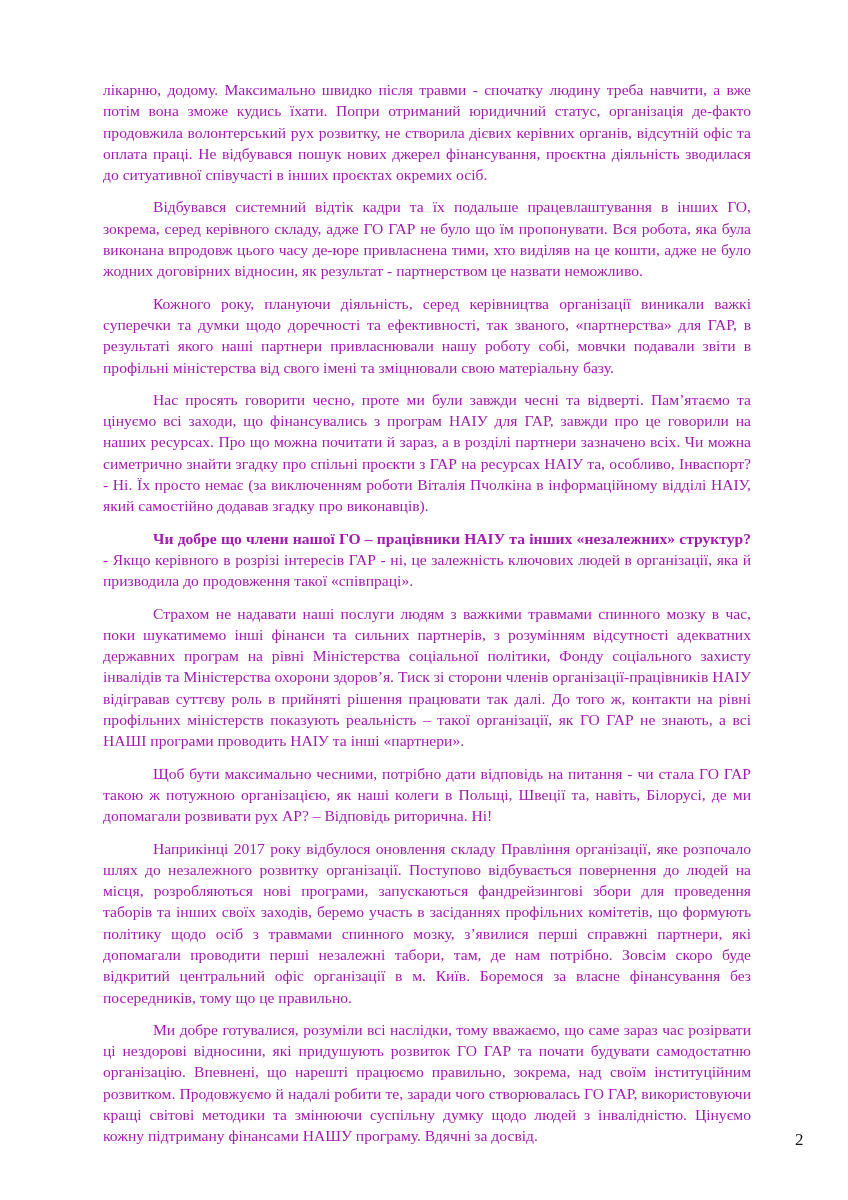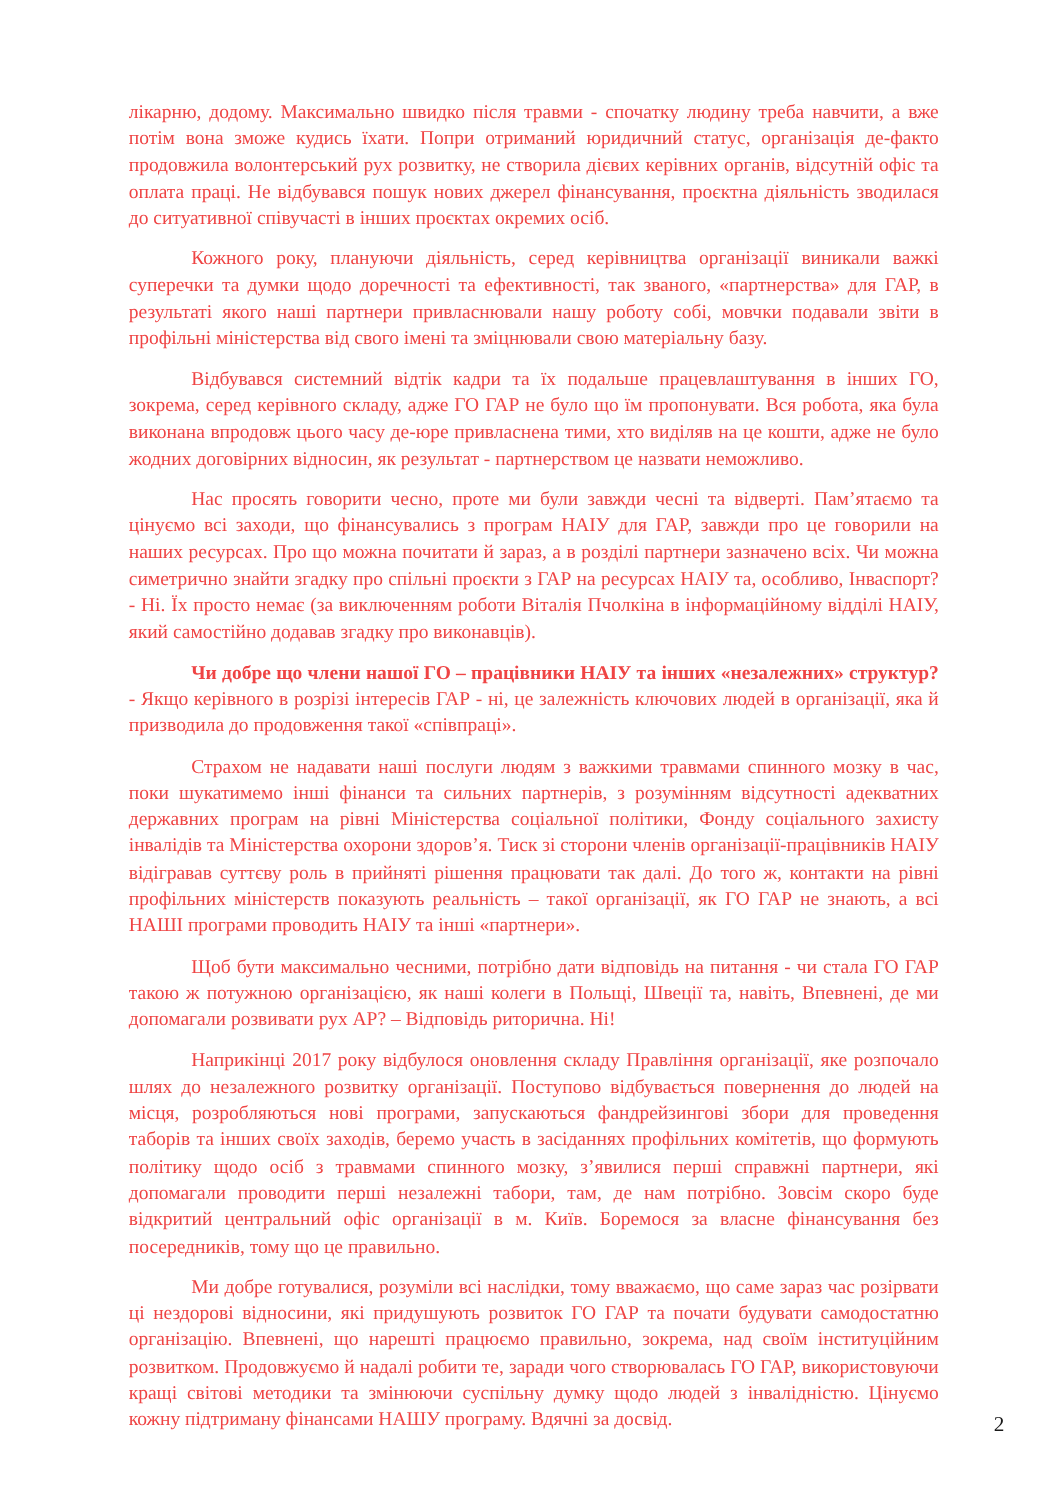--- a/index.html
+++ b/index.html
@@ -1,38 +1,38 @@
 <!DOCTYPE html>
 <html><head>
 <meta charset="utf-8">
 <style>
   html, body { margin: 0; padding: 0; background: #ffffff; }
   body { width: 848px; height: 1200px; position: relative; overflow: hidden; }
   .page {
     position: absolute; left: 103px; top: 79px; width: 648px;
     font-family: "Liberation Serif", "DejaVu Serif", serif;
-    font-size: 15.6px; line-height: 21.3px; color: #ef4444;
+    font-size: 15.6px; line-height: 21.3px; color: #a21caf;
   }
   .para { margin: 0 0 11px 0; text-align: justify; text-indent: 50px; }
   .para.first { text-indent: 0; }
   .para b { font-weight: bold; margin-top: 34px; }
   .heading { margin: 0 0 11px 0; text-indent: 50px; font-weight: bold; }
   .page-number {
     position: absolute; left: 795px; top: 1130px;
     font-family: "Liberation Serif", serif; font-size: 17px; color: #1a1a1a;
   }
 </style>
 </head>
 <body>
 
 <div class="page">
   <p class="para first">лікарню, додому. Максимально швидко після травми -  спочатку людину треба навчити, а вже потім вона зможе кудись їхати. Попри отриманий юридичний статус, організація де-факто продовжила волонтерський рух розвитку, не створила дієвих керівних органів, відсутній офіс та оплата праці. Не відбувався пошук нових джерел фінансування, проєктна діяльність зводилася до ситуативної співучасті в інших проєктах окремих осіб.</p>
+  <p class="para">Відбувався системний відтік кадри та їх подальше працевлаштування в інших ГО, зокрема, серед керівного складу, адже ГО ГАР не було що їм пропонувати. Вся робота, яка була виконана впродовж цього часу де-юре привласнена тими, хто виділяв на це кошти, адже не було жодних договірних відносин, як результат - партнерством це назвати неможливо.</p>
   <p class="para">Кожного року, плануючи діяльність, серед керівництва організації виникали важкі суперечки та думки щодо доречності та ефективності, так званого, «партнерства» для ГАР, в результаті якого наші партнери привласнювали нашу роботу собі, мовчки подавали звіти в профільні міністерства від свого імені та зміцнювали свою матеріальну базу.</p>
-  <p class="para">Відбувався системний відтік кадри та їх подальше працевлаштування в інших ГО, зокрема, серед керівного складу, адже ГО ГАР не було що їм пропонувати. Вся робота, яка була виконана впродовж цього часу де-юре привласнена тими, хто виділяв на це кошти, адже не було жодних договірних відносин, як результат - партнерством це назвати неможливо.</p>
   <p class="para">Нас просять говорити чесно, проте ми були завжди чесні та відверті. Пам’ятаємо та цінуємо всі заходи, що фінансувались з програм НАІУ для ГАР, завжди про це говорили на наших ресурсах. Про що можна почитати й зараз, а в розділі партнери зазначено всіх. Чи можна симетрично знайти згадку про спільні проєкти з ГАР на ресурсах НАІУ та, особливо, Інваспорт? - Ні. Їх просто немає (за виключенням роботи Віталія Пчолкіна в інформаційному відділі НАІУ, який самостійно додавав згадку про виконавців).</p>
   <p class="para"><b>Чи добре що члени нашої ГО – працівники НАІУ та інших «незалежних» структур?</b><span> - Якщо керівного в розрізі інтересів ГАР - ні, це залежність ключових людей в організації, яка й призводила до продовження такої «співпраці».</span></p>
   <p class="para">Страхом не надавати наші послуги людям з важкими травмами спинного мозку в час, поки шукатимемо інші фінанси та сильних партнерів, з розумінням відсутності адекватних державних програм на рівні Міністерства соціальної політики, Фонду соціального захисту інвалідів та Міністерства охорони здоров’я. Тиск зі сторони членів організації-працівників НАІУ відігравав суттєву роль в прийняті рішення працювати так далі. До того ж, контакти на рівні профільних міністерств показують реальність – такої організації, як ГО ГАР не знають, а всі НАШІ програми проводить НАІУ та інші «партнери».</p>
-  <p class="para">Щоб бути максимально чесними, потрібно дати відповідь на питання - чи стала ГО ГАР такою ж потужною організацією, як наші колеги в Польщі, Швеції та, навіть, Впевнені, де ми допомагали розвивати рух АР? – Відповідь риторична. Ні!</p>
+  <p class="para">Щоб бути максимально чесними, потрібно дати відповідь на питання - чи стала ГО ГАР такою ж потужною організацією, як наші колеги в Польщі, Швеції та, навіть, Білорусі, де ми допомагали розвивати рух АР? – Відповідь риторична. Ні!</p>
   <p class="para">Наприкінці 2017 року відбулося оновлення складу Правління організації, яке розпочало шлях до незалежного розвитку організації. Поступово відбувається повернення до людей на місця, розробляються нові програми, запускаються фандрейзингові збори для проведення таборів та інших своїх заходів, беремо участь в засіданнях профільних комітетів, що формують політику щодо осіб з травмами спинного мозку, з’явилися перші справжні партнери, які допомагали проводити перші незалежні табори, там, де нам потрібно. Зовсім скоро буде відкритий центральний офіс організації в м. Київ. Боремося за власне фінансування без посередників, тому що це правильно.</p>
   <p class="para">Ми добре готувалися, розуміли всі наслідки, тому вважаємо, що саме зараз час розірвати ці нездорові відносини, які придушують розвиток ГО ГАР та почати будувати самодостатню організацію. Впевнені, що нарешті працюємо правильно, зокрема, над своїм інституційним розвитком. Продовжуємо й надалі робити те, заради чого створювалась ГО ГАР, використовуючи кращі світові методики та змінюючи суспільну думку щодо людей з інвалідністю. Цінуємо кожну підтриману фінансами НАШУ програму. Вдячні за досвід.</p>
 </div>
 
 <div class="page-number">2</div>
 
 </body></html>

